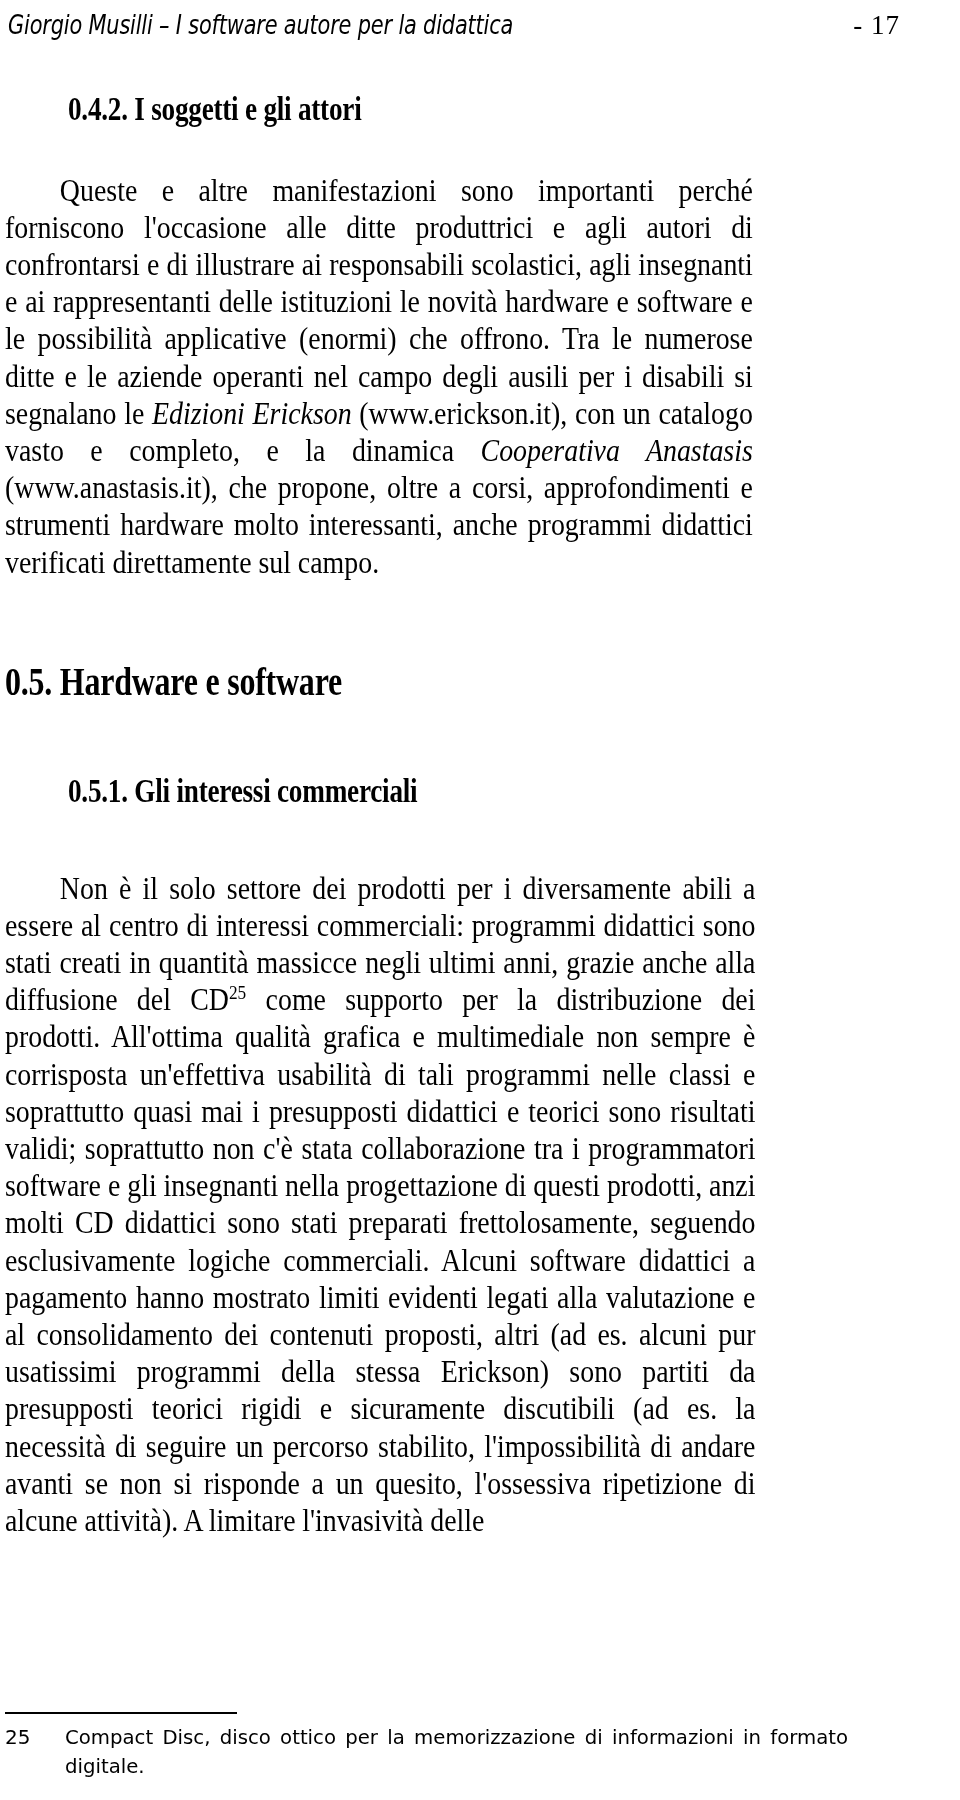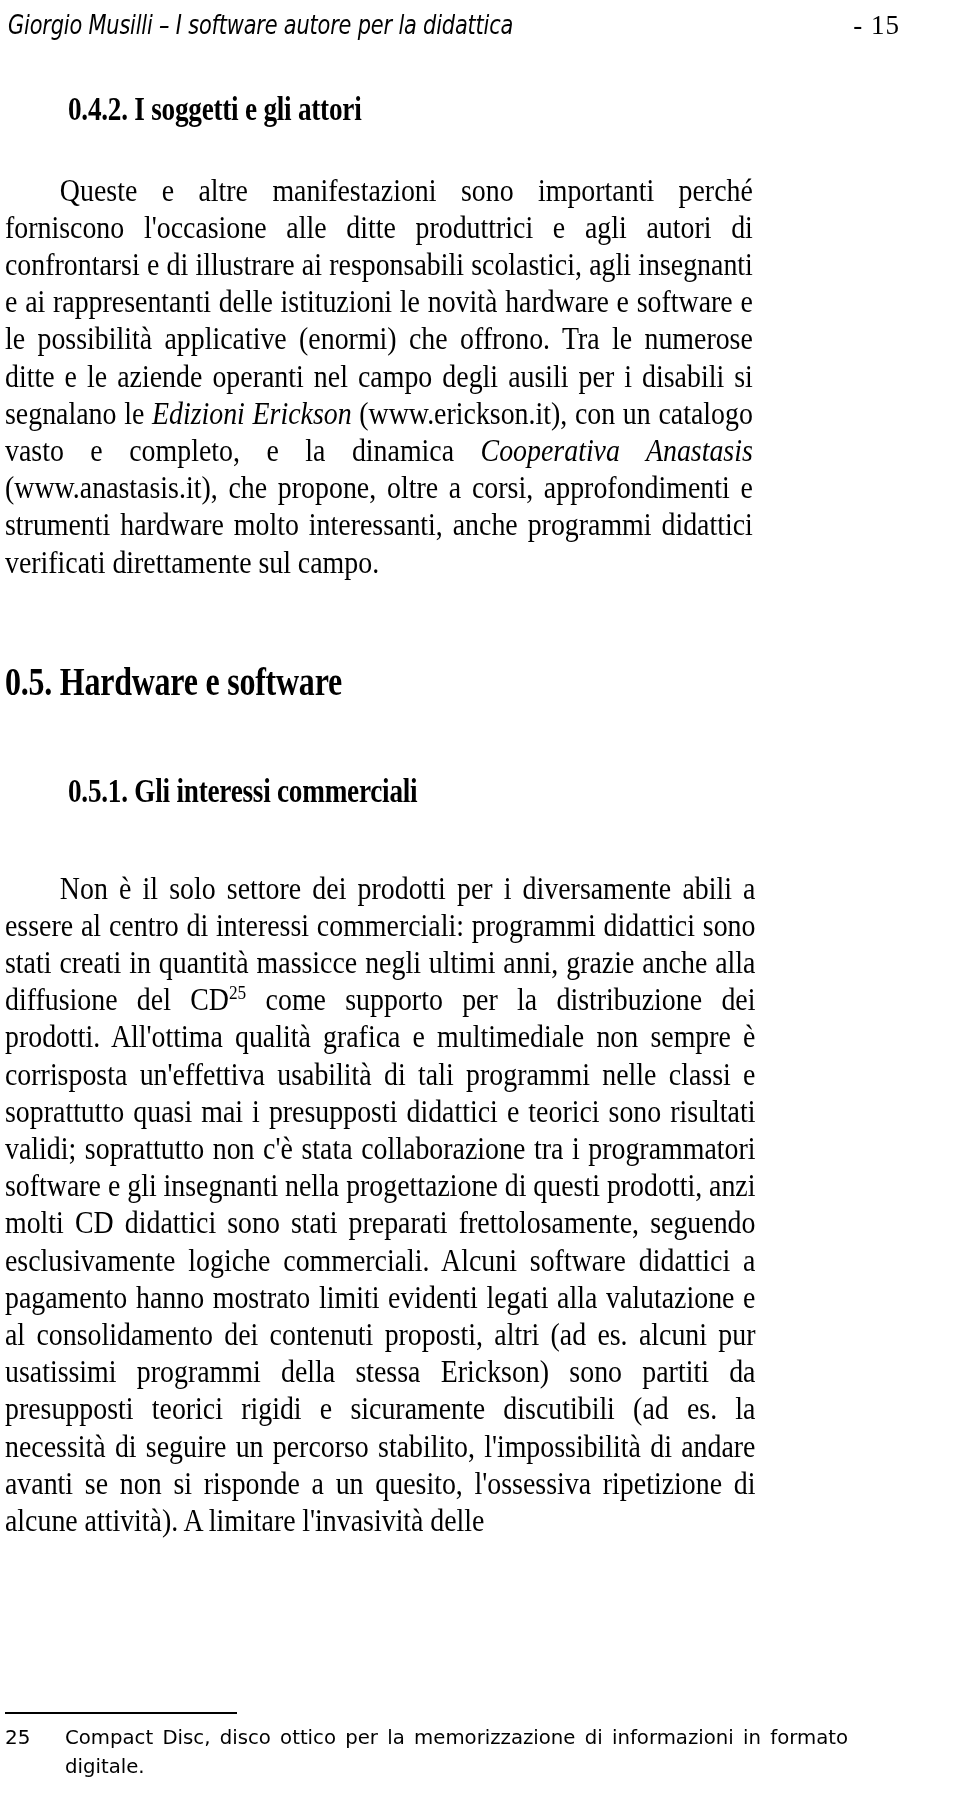--- a/index.html
+++ b/index.html
@@ -146,21 +146,21 @@
     transform-origin: left top;
   }
 </style>
 </head>
 <body>
 
 <div class="page">
 
   <div class="running-header">
     <span class="header-title">Giorgio Musilli – I software autore per la didattica</span>
-    <span class="header-page">- 15</span>
+    <span class="header-page">- 17</span>
   </div>
 
   <h3 class="sec-minor" id="h-0-4-2">0.4.2. I soggetti e gli attori</h3>
 
   <p class="body-par" id="par-1"><span>Queste e altre manifestazioni sono importanti perché forniscono l'occasione alle ditte produttrici e agli autori di confrontarsi e di illustrare ai responsabili scolastici, agli insegnanti e ai rappresentanti delle istituzioni le novità hardware e software e le possibilità applicative (enormi) che offrono. Tra le numerose ditte e le aziende operanti nel campo degli ausili per i disabili si segnalano le </span><i>Edizioni Erickson</i><span> (www.erickson.it), con un catalogo vasto e completo, e la dinamica </span><i>Cooperativa Anastasis</i><span> (www.anastasis.it), che propone, oltre a corsi, approfondimenti e strumenti hardware molto interessanti, anche programmi didattici verificati direttamente sul campo.</span></p>
 
   <h2 class="sec-major" id="h-0-5">0.5. Hardware e software</h2>
 
   <h3 class="sec-minor" id="h-0-5-1">0.5.1. Gli interessi commerciali</h3>
 

